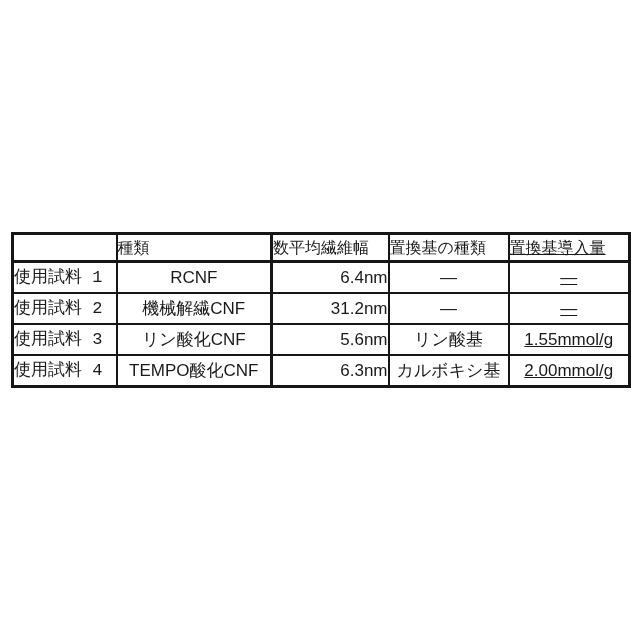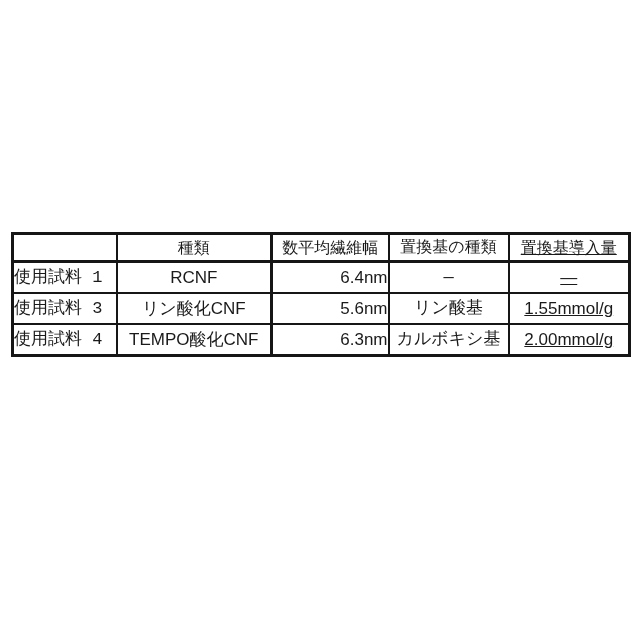--- a/index.html
+++ b/index.html
@@ -34,31 +34,31 @@
     line-height: 1;
     color: #1a1a1a;
     white-space: nowrap;
     overflow: hidden;
     vertical-align: middle;
     padding: 0;
   }
   .sample-table th {
     height: 25px;
     font-size: 16px;
-    text-align: center;
+    text-align: left;
     border-bottom-width: 3px;
   }
   .sample-table td {
     height: 29px;
   }
   
   .col-label   { text-align: left;  padding-left: 5px; font-family: Liberation Mono, monospace; }
   .col-type    { text-align: center;  padding-left: 6px; }
   .col-width   { text-align: right; }
-  .col-subst   { text-align: center; font-size: 16px; font-family: Liberation Mono, monospace; }
+  .col-subst   { text-align: center; font-size: 16px; }
   .col-amount  { text-align: center; text-decoration: underline; }
   
   .sample-table .heavy-left { border-left-width: 3px; }
 </style>
 </head>
 <body>
 
 <div class="page">
   <table class="sample-table">
     <colgroup>
@@ -79,20 +79,27 @@
     </thead>
     <tbody>
       <tr>
         <td class="col-label">使用試料 1</td>
         <td class="col-type">RCNF</td>
         <td class="col-width heavy-left">6.4nm</td>
         <td class="col-subst">—</td>
         <td class="col-amount">—</td>
       </tr>
       <tr>
+        <td class="col-label">使用試料 2</td>
+        <td class="col-type">機械解繊CNF</td>
+        <td class="col-width heavy-left">31.2nm</td>
+        <td class="col-subst">—</td>
+        <td class="col-amount">—</td>
+      </tr>
+      <tr>
         <td class="col-label">使用試料 3</td>
         <td class="col-type">リン酸化CNF</td>
         <td class="col-width heavy-left">5.6nm</td>
         <td class="col-subst">リン酸基</td>
         <td class="col-amount">1.55mmol/g</td>
       </tr>
       <tr>
         <td class="col-label">使用試料 4</td>
         <td class="col-type">TEMPO酸化CNF</td>
         <td class="col-width heavy-left">6.3nm</td>

